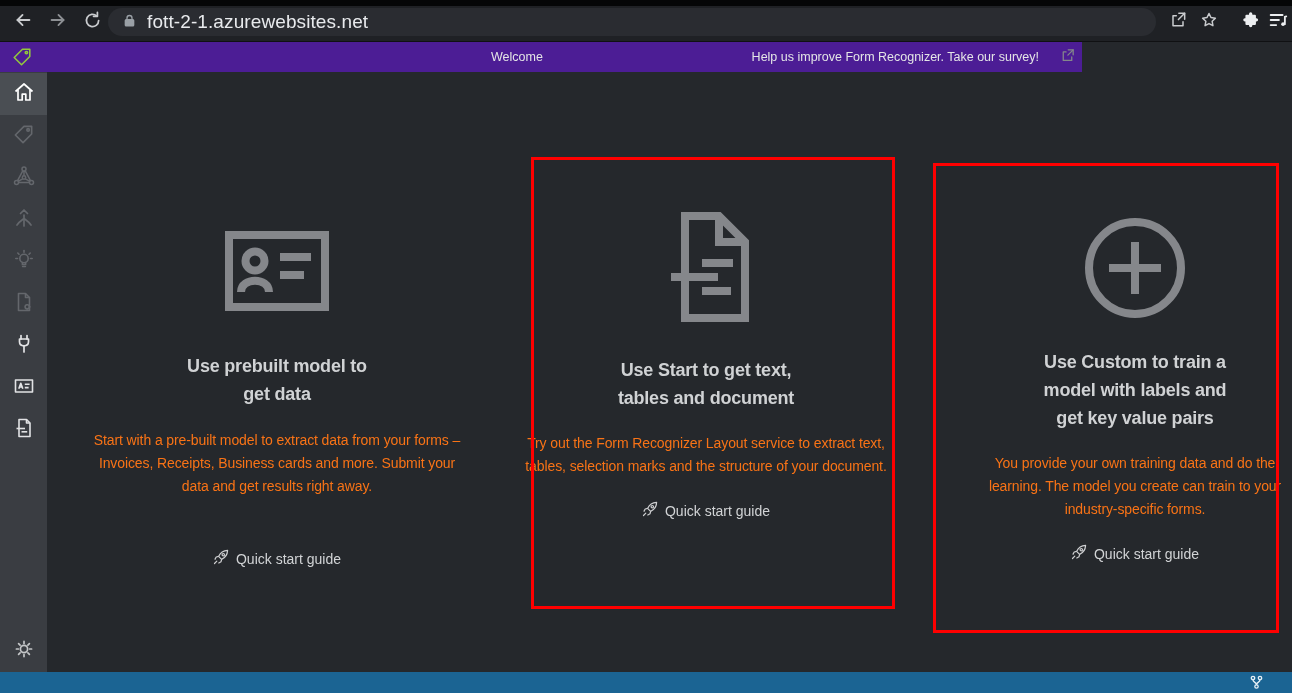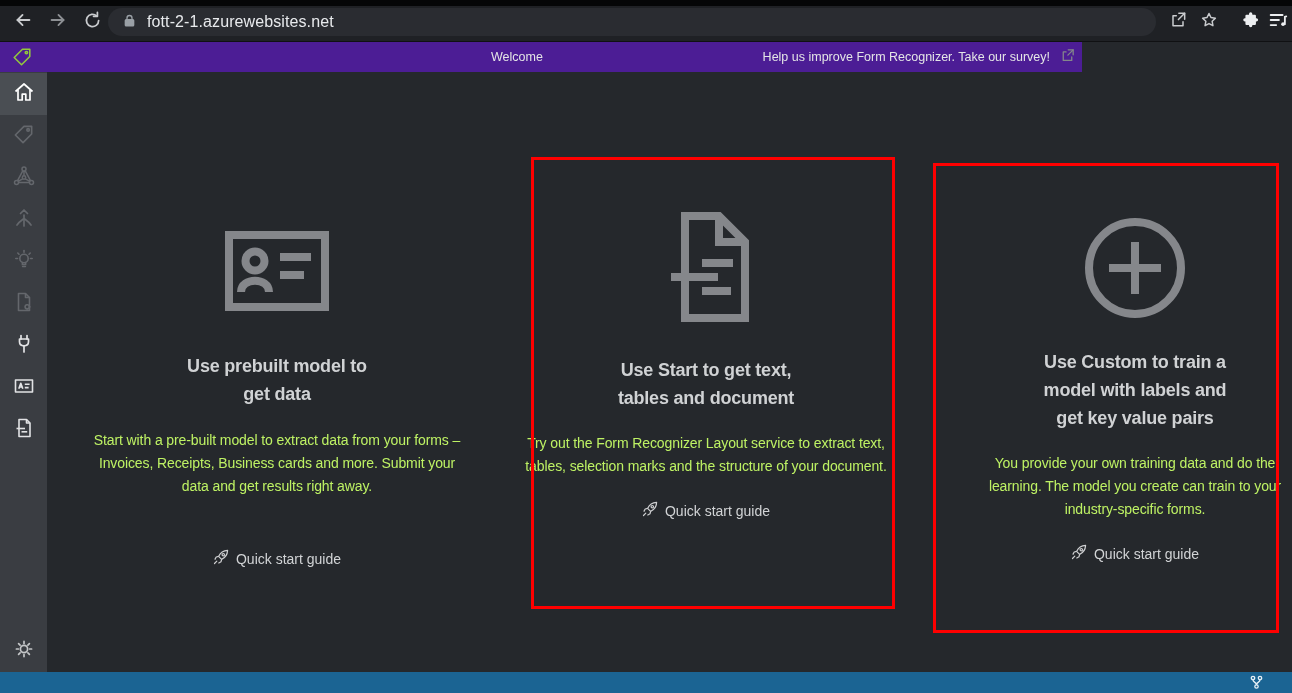--- a/index.html
+++ b/index.html
@@ -5,43 +5,43 @@
   * { margin:0; padding:0; box-sizing:border-box; }
   html,body { width:1292px; height:693px; background:#25282c; }
   body { font-family:"Liberation Sans", sans-serif; overflow:hidden; }
   #screen { position:relative; width:1292px; height:693px; background:#25282c; overflow:hidden; }
 
   
   #chrome { position:absolute; left:0; top:0; width:1292px; height:42px; background:#1f2125; border-bottom:1px solid #101113; }
   #tabstrip { position:absolute; left:0; top:0; width:1292px; height:6px; background:#050607; }
   .chrome-btn { position:absolute; top:9px; width:26px; height:26px; display:flex; align-items:center; justify-content:center; border-radius:50%; }
   #omnibox { position:absolute; left:108px; top:8px; width:1048px; height:28px; background:#2a2c31; border-radius:14px; display:flex; align-items:center; padding-left:14px; }
-  #url-text { color:#e8eaed; font-size:16px; margin-left:10px; letter-spacing:0.1px; }
+  #url-text { color:#e8eaed; font-size:19px; margin-left:10px; letter-spacing:0.1px; }
   .chrome-right { position:absolute; top:10px; width:24px; height:24px; display:flex; align-items:center; justify-content:center; }
 
   
   #app-header { position:absolute; left:0; top:42px; width:1082px; height:30px; background:#4c1d95; }
   #app-logo { position:absolute; left:11px; top:4px; }
   #welcome-title { position:absolute; left:491px; top:8px; font-size:12.5px; color:#e4e5e6; }
-  #survey-area { position:absolute; right:6px; top:0; height:30px; display:flex; align-items:center; gap:9px; }
+  #survey-area { position:absolute; right:6px; top:0; height:30px; display:flex; align-items:center; gap:20px; }
   #survey-text { font-size:12.5px; color:#e4e5e6; }
 
   
   #sidebar { position:absolute; left:0; top:72px; width:47px; height:600px; background:#3a3d42; }
   .side-item { position:absolute; left:0; width:47px; height:42px; display:flex; align-items:center; justify-content:center; }
   .side-item.active { background:#4a4e53; }
   .icon-dim { color:#64676c; }
   .icon-bright { color:#e2e3e5; }
   .icon-white { color:#ffffff; }
 
   
   .card { position:absolute; width:360px; display:flex; flex-direction:column; align-items:center; text-align:center; }
   .card-icon { color:#85878b; }
   .card-title { font-size:18px; font-weight:bold; color:#d0d2d4; line-height:28px; letter-spacing:-0.2px; }
-  .card-body { font-size:14px; color:#bef264; line-height:23px; letter-spacing:-0.1px;text-align:center; }
+  .card-body { font-size:14px; color:#f97316; line-height:23px; letter-spacing:-0.1px;text-align:center; }
   .quick-link { display:flex; align-items:center; gap:7px; color:#d2d4d6; font-size:14px; cursor:pointer; }
   .red-box { position:absolute; border:3px solid #ff0000; }
 
   
   #status-bar { position:absolute; left:0; top:672px; width:1292px; height:21px; background:#1b6493; }
   #status-icon { position:absolute; right:28px; top:3px; color:#e8f1f7; }
 </style>
 </head>
 <body>
 

